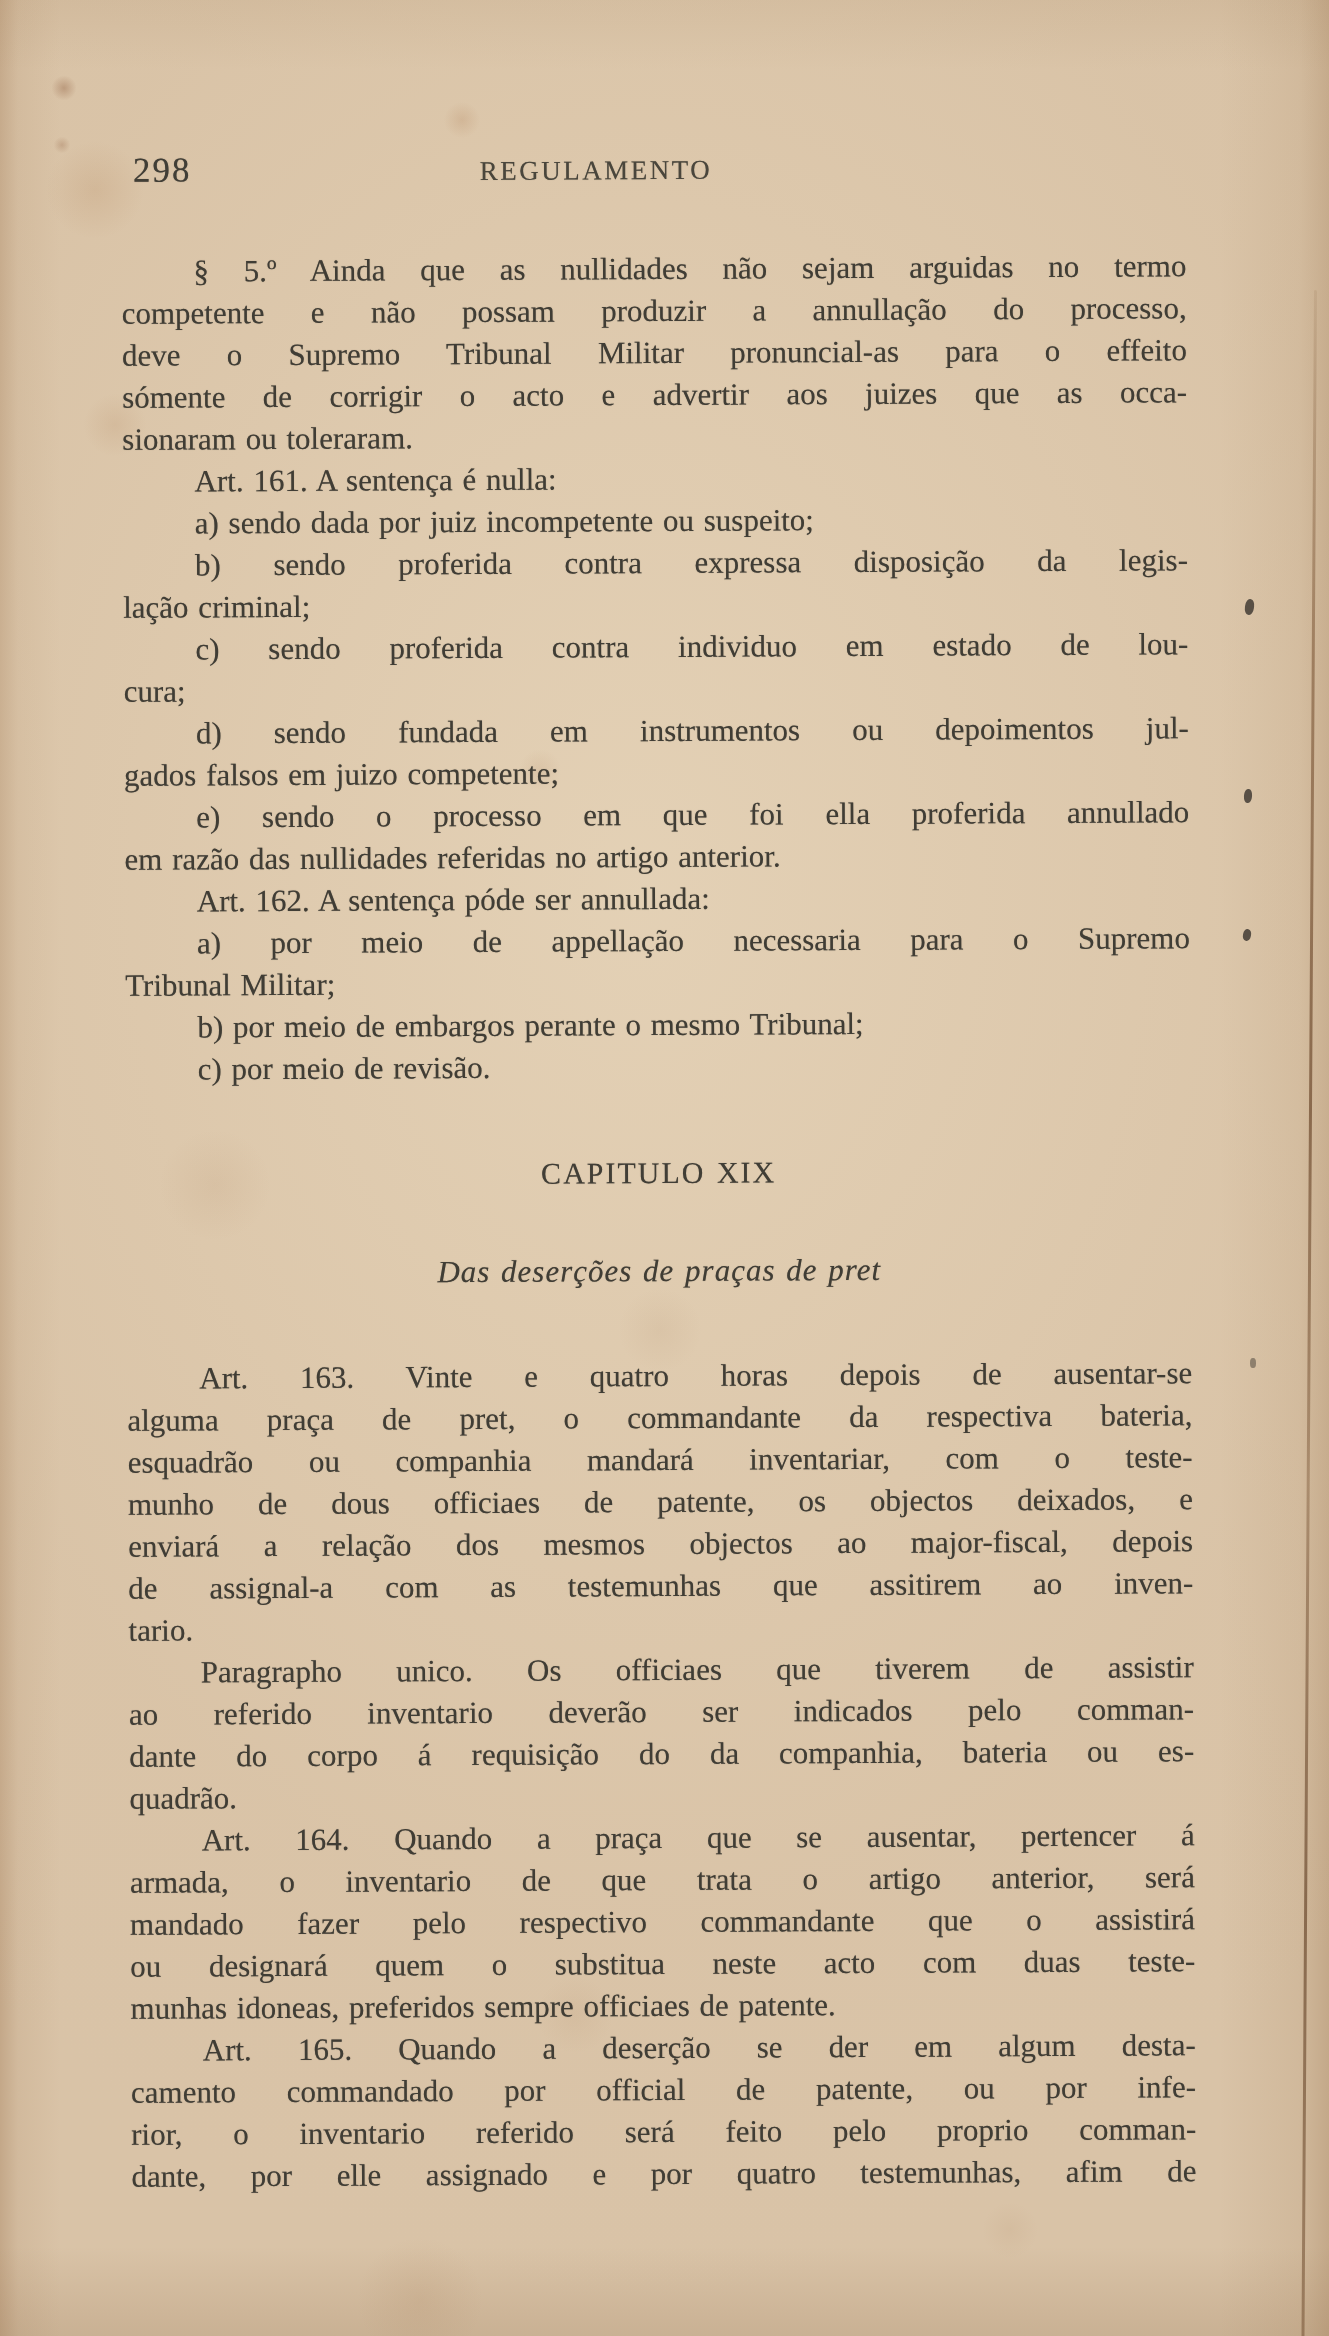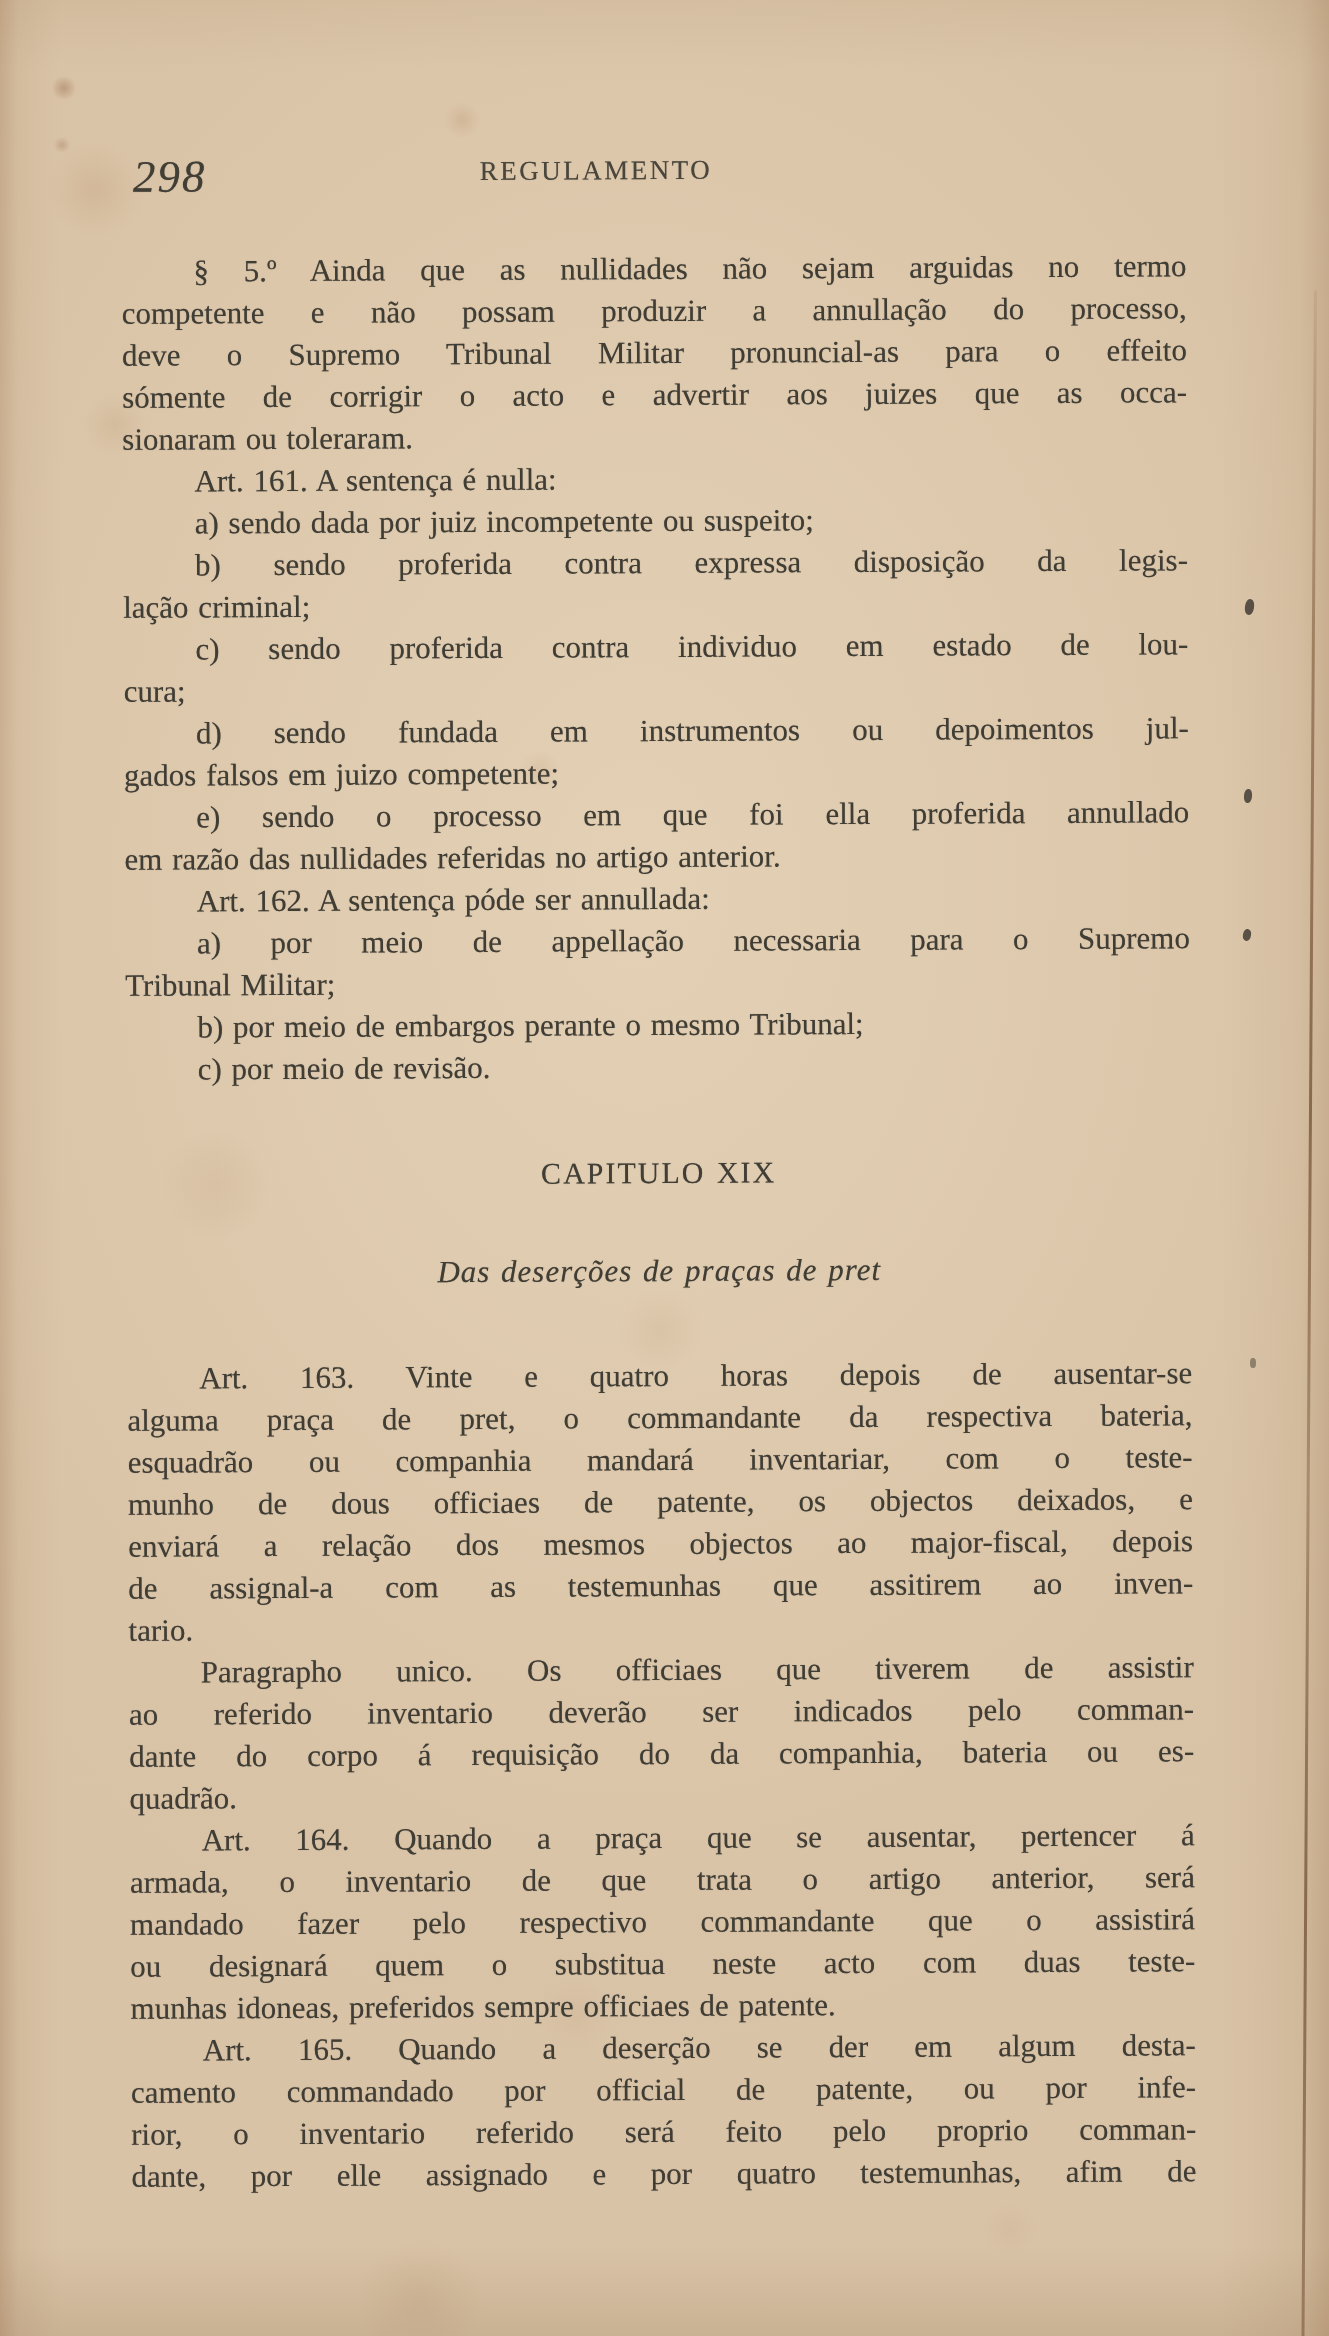--- a/index.html
+++ b/index.html
@@ -63,25 +63,24 @@
 
   .content {
     position: absolute; inset: 0;
     transform: rotate(-0.3deg);
     transform-origin: 50% 0;
     color: #3e3b33;
   }
   .page-number {
     position: absolute;
     left: 132px; top: 148px;
-    font-size: 45px;
+    font-size: 35px;
     letter-spacing: 2px;
     color: #413e36;
     text-shadow: 0 0 0.8px rgba(62,59,51,0.6);
-    font-style: italic;
   }
   .running-title {
     position: absolute;
     left: 120px; top: 155px; width: 950px;
     text-align: center;
     font-size: 27px;
     letter-spacing: 2.5px;
     color: #4a463c;
     text-shadow: 0 0 0.7px rgba(70,66,56,0.55);
   }

